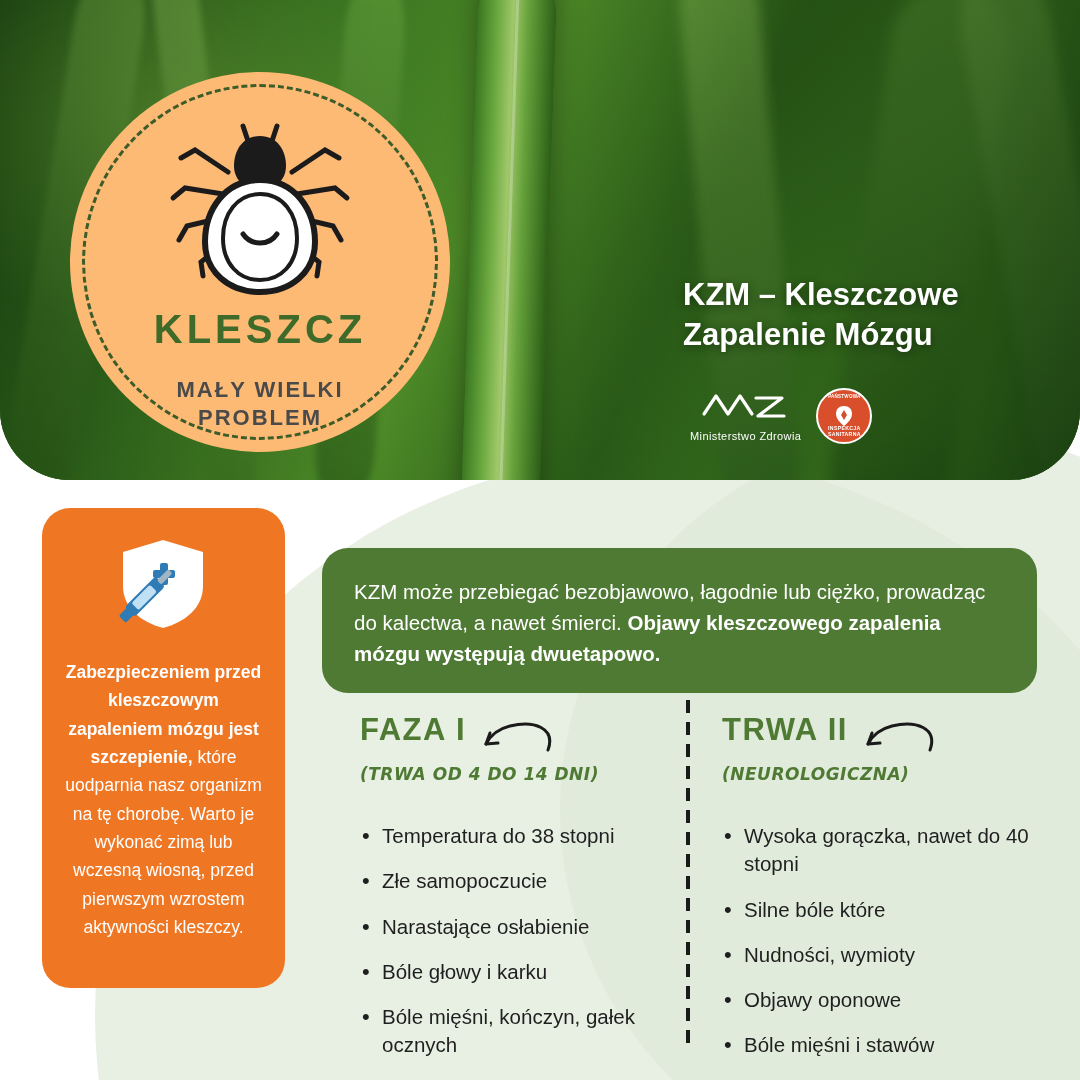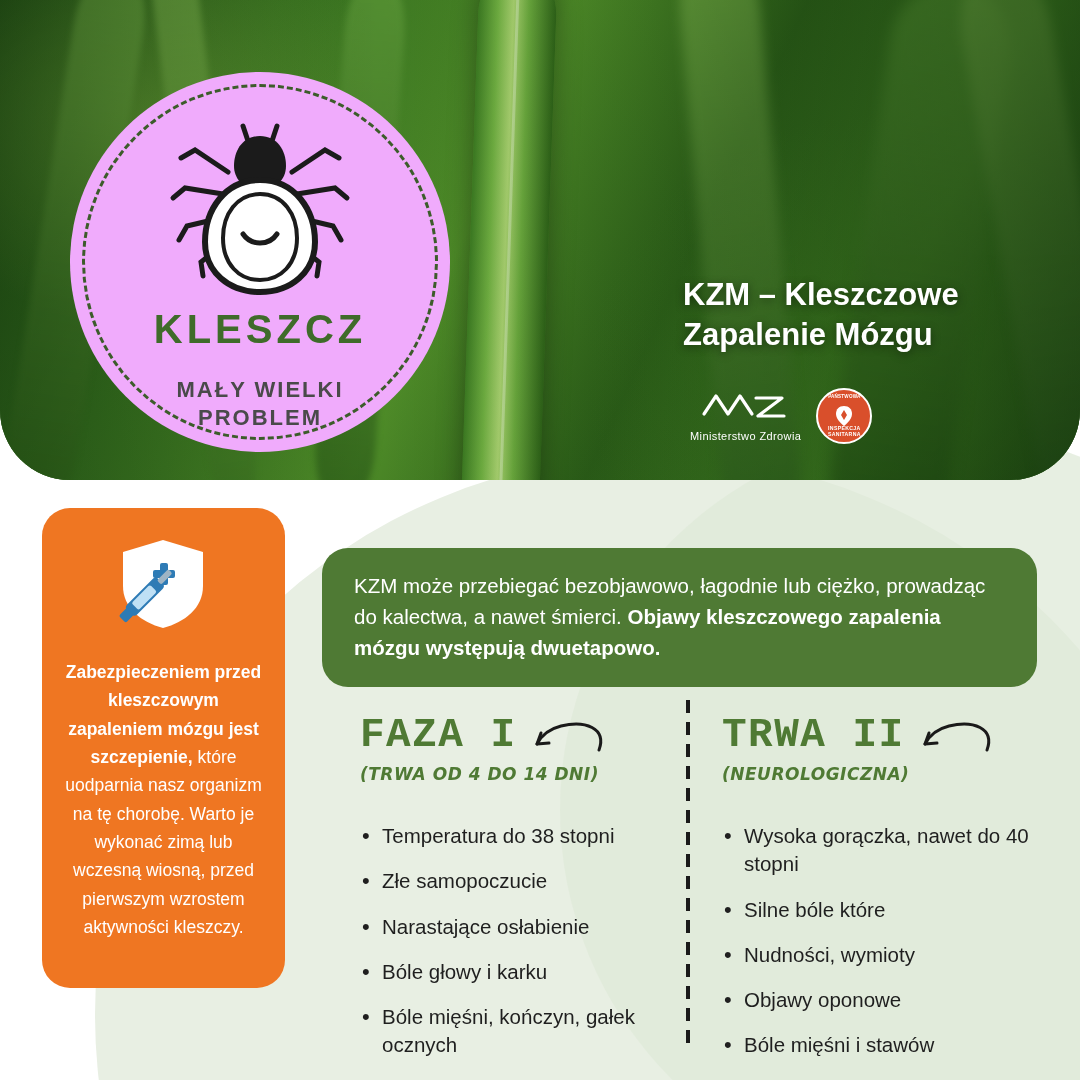--- a/index.html
+++ b/index.html
@@ -98,21 +98,21 @@
   }
 
   
   .badge {
     position: absolute;
     left: 70px;
     top: 72px;
     width: 380px;
     height: 380px;
     border-radius: 50%;
-    background: #f0abfc;
+    background: #fdba74;
     display: flex;
     flex-direction: column;
     align-items: center;
     justify-content: flex-start;
     padding-top: 42px;
   }
   .badge::before {
     content: "";
     position: absolute;
     left: 12px; top: 12px; right: 12px; bottom: 12px;
@@ -206,42 +206,42 @@
 
   
   .green-banner {
     position: absolute;
     left: 322px;
     top: 548px;
     width: 715px;
     border-radius: 26px;
     background: #4f7a34;
     color: #ffffff;
-    padding: 22px 32px 24px;
+    padding: 28px 32px 24px;
     font-size: 20.5px;
     line-height: 1.52;
   }
   .green-banner b { font-weight: 700; }
 
   
   .phase {
     position: absolute;
     top: 712px;
   }
   .phase.left  { left: 360px; width: 320px; }
   .phase.right { left: 722px; width: 330px; }
 
   .phase-head {
     display: flex;
     align-items: flex-start;
     gap: 10px;
   }
   .phase-name {
-    font-family: Liberation Mono, monospace;
-    font-size: 41px;
+    font-family: Liberation Sans, sans-serif;
+    font-size: 31px;
     font-weight: 700;
     color: #4f7a34;
     letter-spacing: 1.5px;
   }
   .arrow-ico { margin-top: 6px; }
   .phase-note {
     font-family: "DejaVu Sans", sans-serif;
     font-size: 17px;
     font-weight: 700;
     color: #4f7a34;

